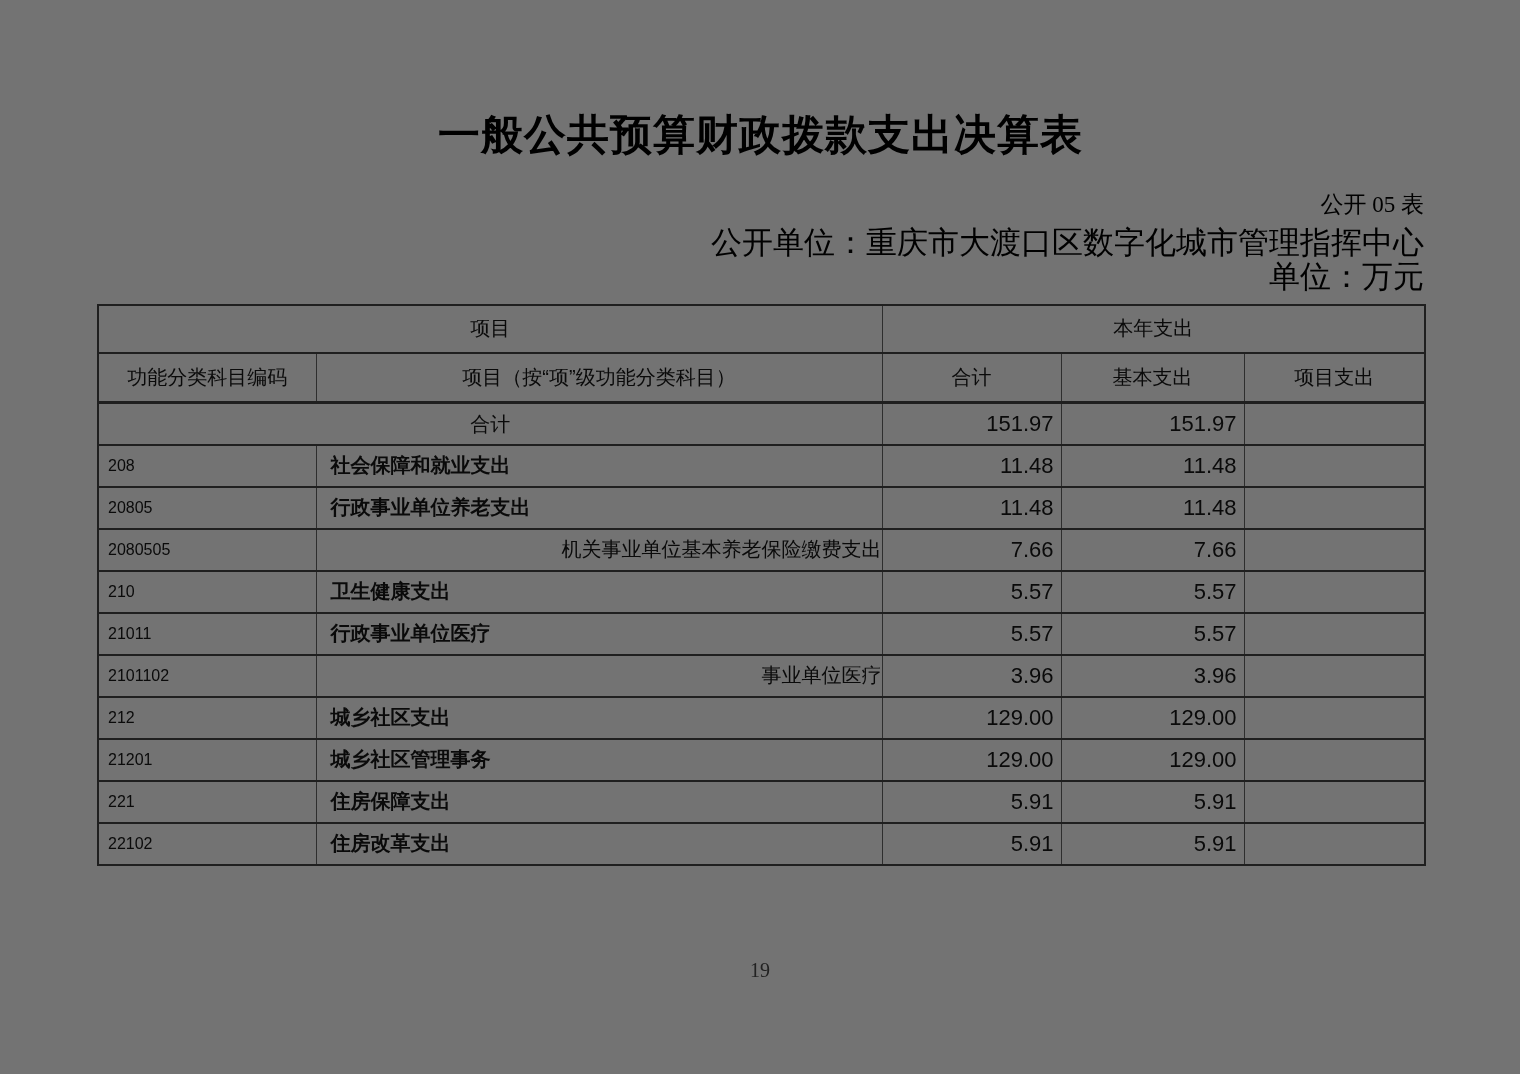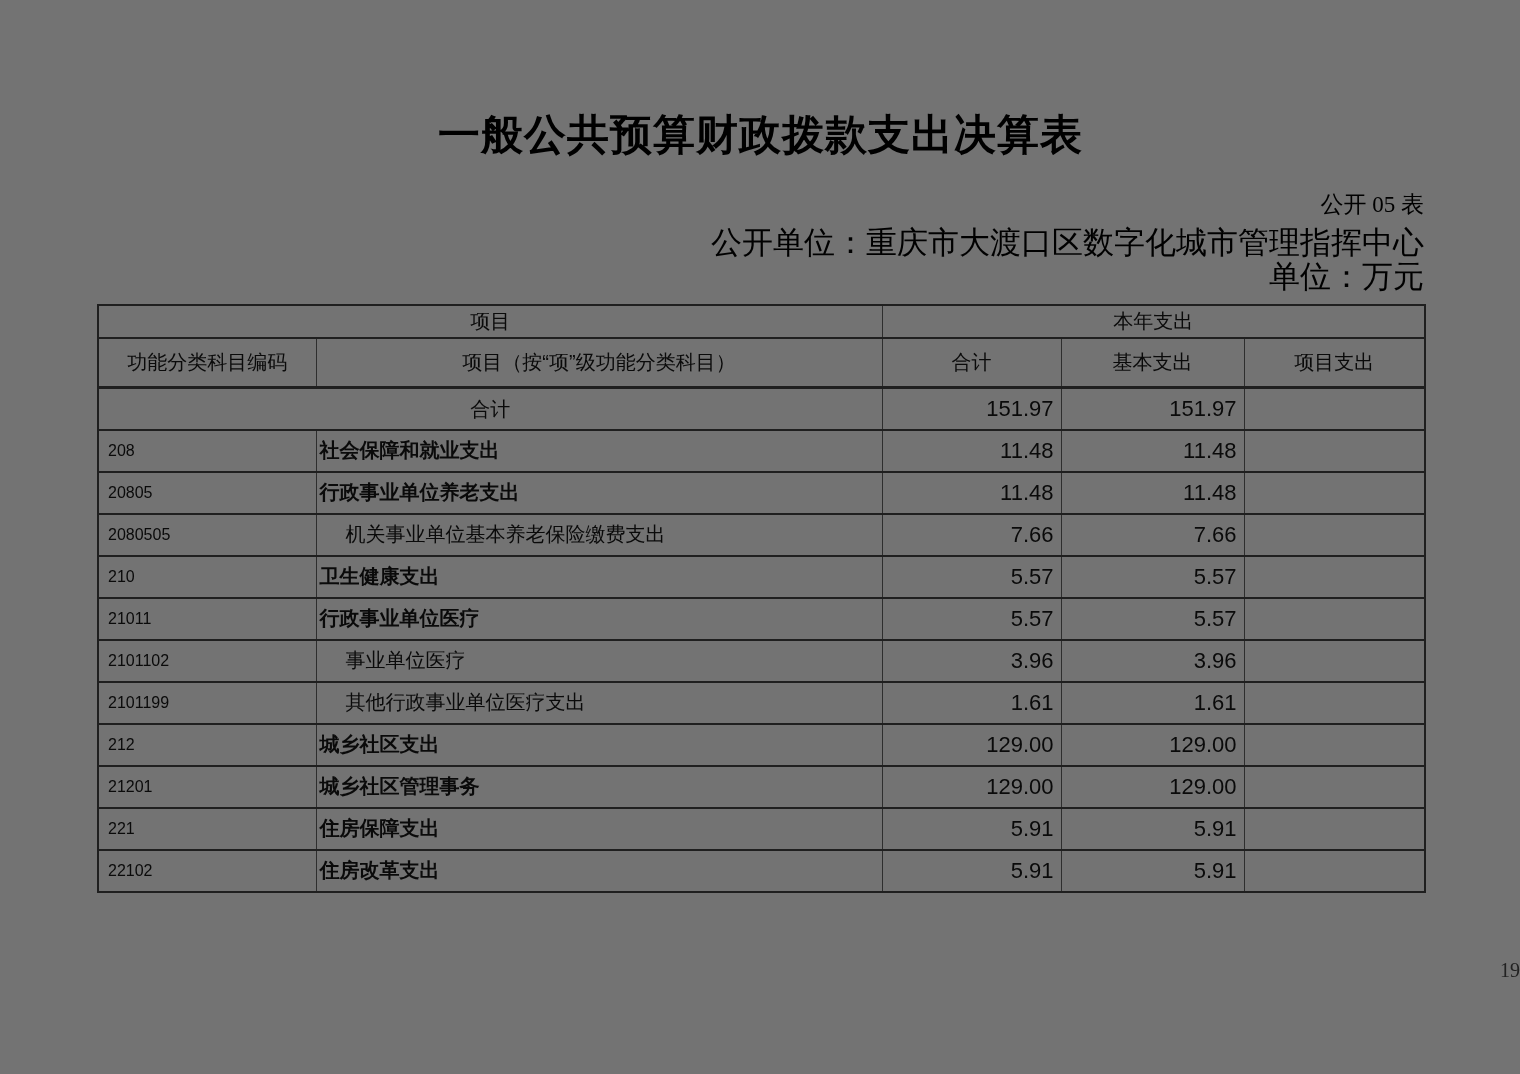--- a/index.html
+++ b/index.html
@@ -52,35 +52,35 @@
     border-left: 1px solid #2e2e2e;
     border-right: 1px solid #2e2e2e;
     border-top: 2px solid #1f1f1f;
     border-bottom: 2px solid #1f1f1f;
     overflow: hidden;
     white-space: nowrap;
   }
   table.budget { border: 2px solid #1f1f1f; }
   table.budget thead { border-bottom: 3px solid #1f1f1f; }
   th { font-weight: normal; text-align: center; }
-  .h-row1 th { height: 33px; }
+  .h-row1 th { height: 48px; }
   .h-row2 th { height: 50px; }
   tbody td { height: 42px; }
   td.code { text-align: left; padding-left: 9px; font-size: 16px; }
-  td.name { text-align: left; padding-left: 3px; }
-  td.name.indent { padding-left: 29px; }
+  td.name { text-align: left; padding-left: 14px; }
+  td.name.indent { padding-left: 29px; text-align: right; }
   td.num { text-align: right; padding-right: 7px; font-size: 22px; }
   tr.bold td.name { font-weight: bold; }
   td.total-label { text-align: center; font-size: 20px; }
   .page-number {
     position: absolute;
     top: 959px;
     left: 0;
     width: 1520px;
-    text-align: right;
+    text-align: center;
     font-size: 20px;
     color: #222;
   }
 </style>
 </head>
 <body>
 
 <div class="page">
   <div class="content">
 
@@ -156,27 +156,20 @@
             <td class="num">5.57</td>
             <td class="num"></td>
           </tr>
           <tr>
             <td class="code">2101102</td>
             <td class="name indent">事业单位医疗</td>
             <td class="num">3.96</td>
             <td class="num">3.96</td>
             <td class="num"></td>
           </tr>
-          <tr>
-            <td class="code">2101199</td>
-            <td class="name indent">其他行政事业单位医疗支出</td>
-            <td class="num">1.61</td>
-            <td class="num">1.61</td>
-            <td class="num"></td>
-          </tr>
           <tr class="bold">
             <td class="code">212</td>
             <td class="name">城乡社区支出</td>
             <td class="num">129.00</td>
             <td class="num">129.00</td>
             <td class="num"></td>
           </tr>
           <tr class="bold">
             <td class="code">21201</td>
             <td class="name">城乡社区管理事务</td>

